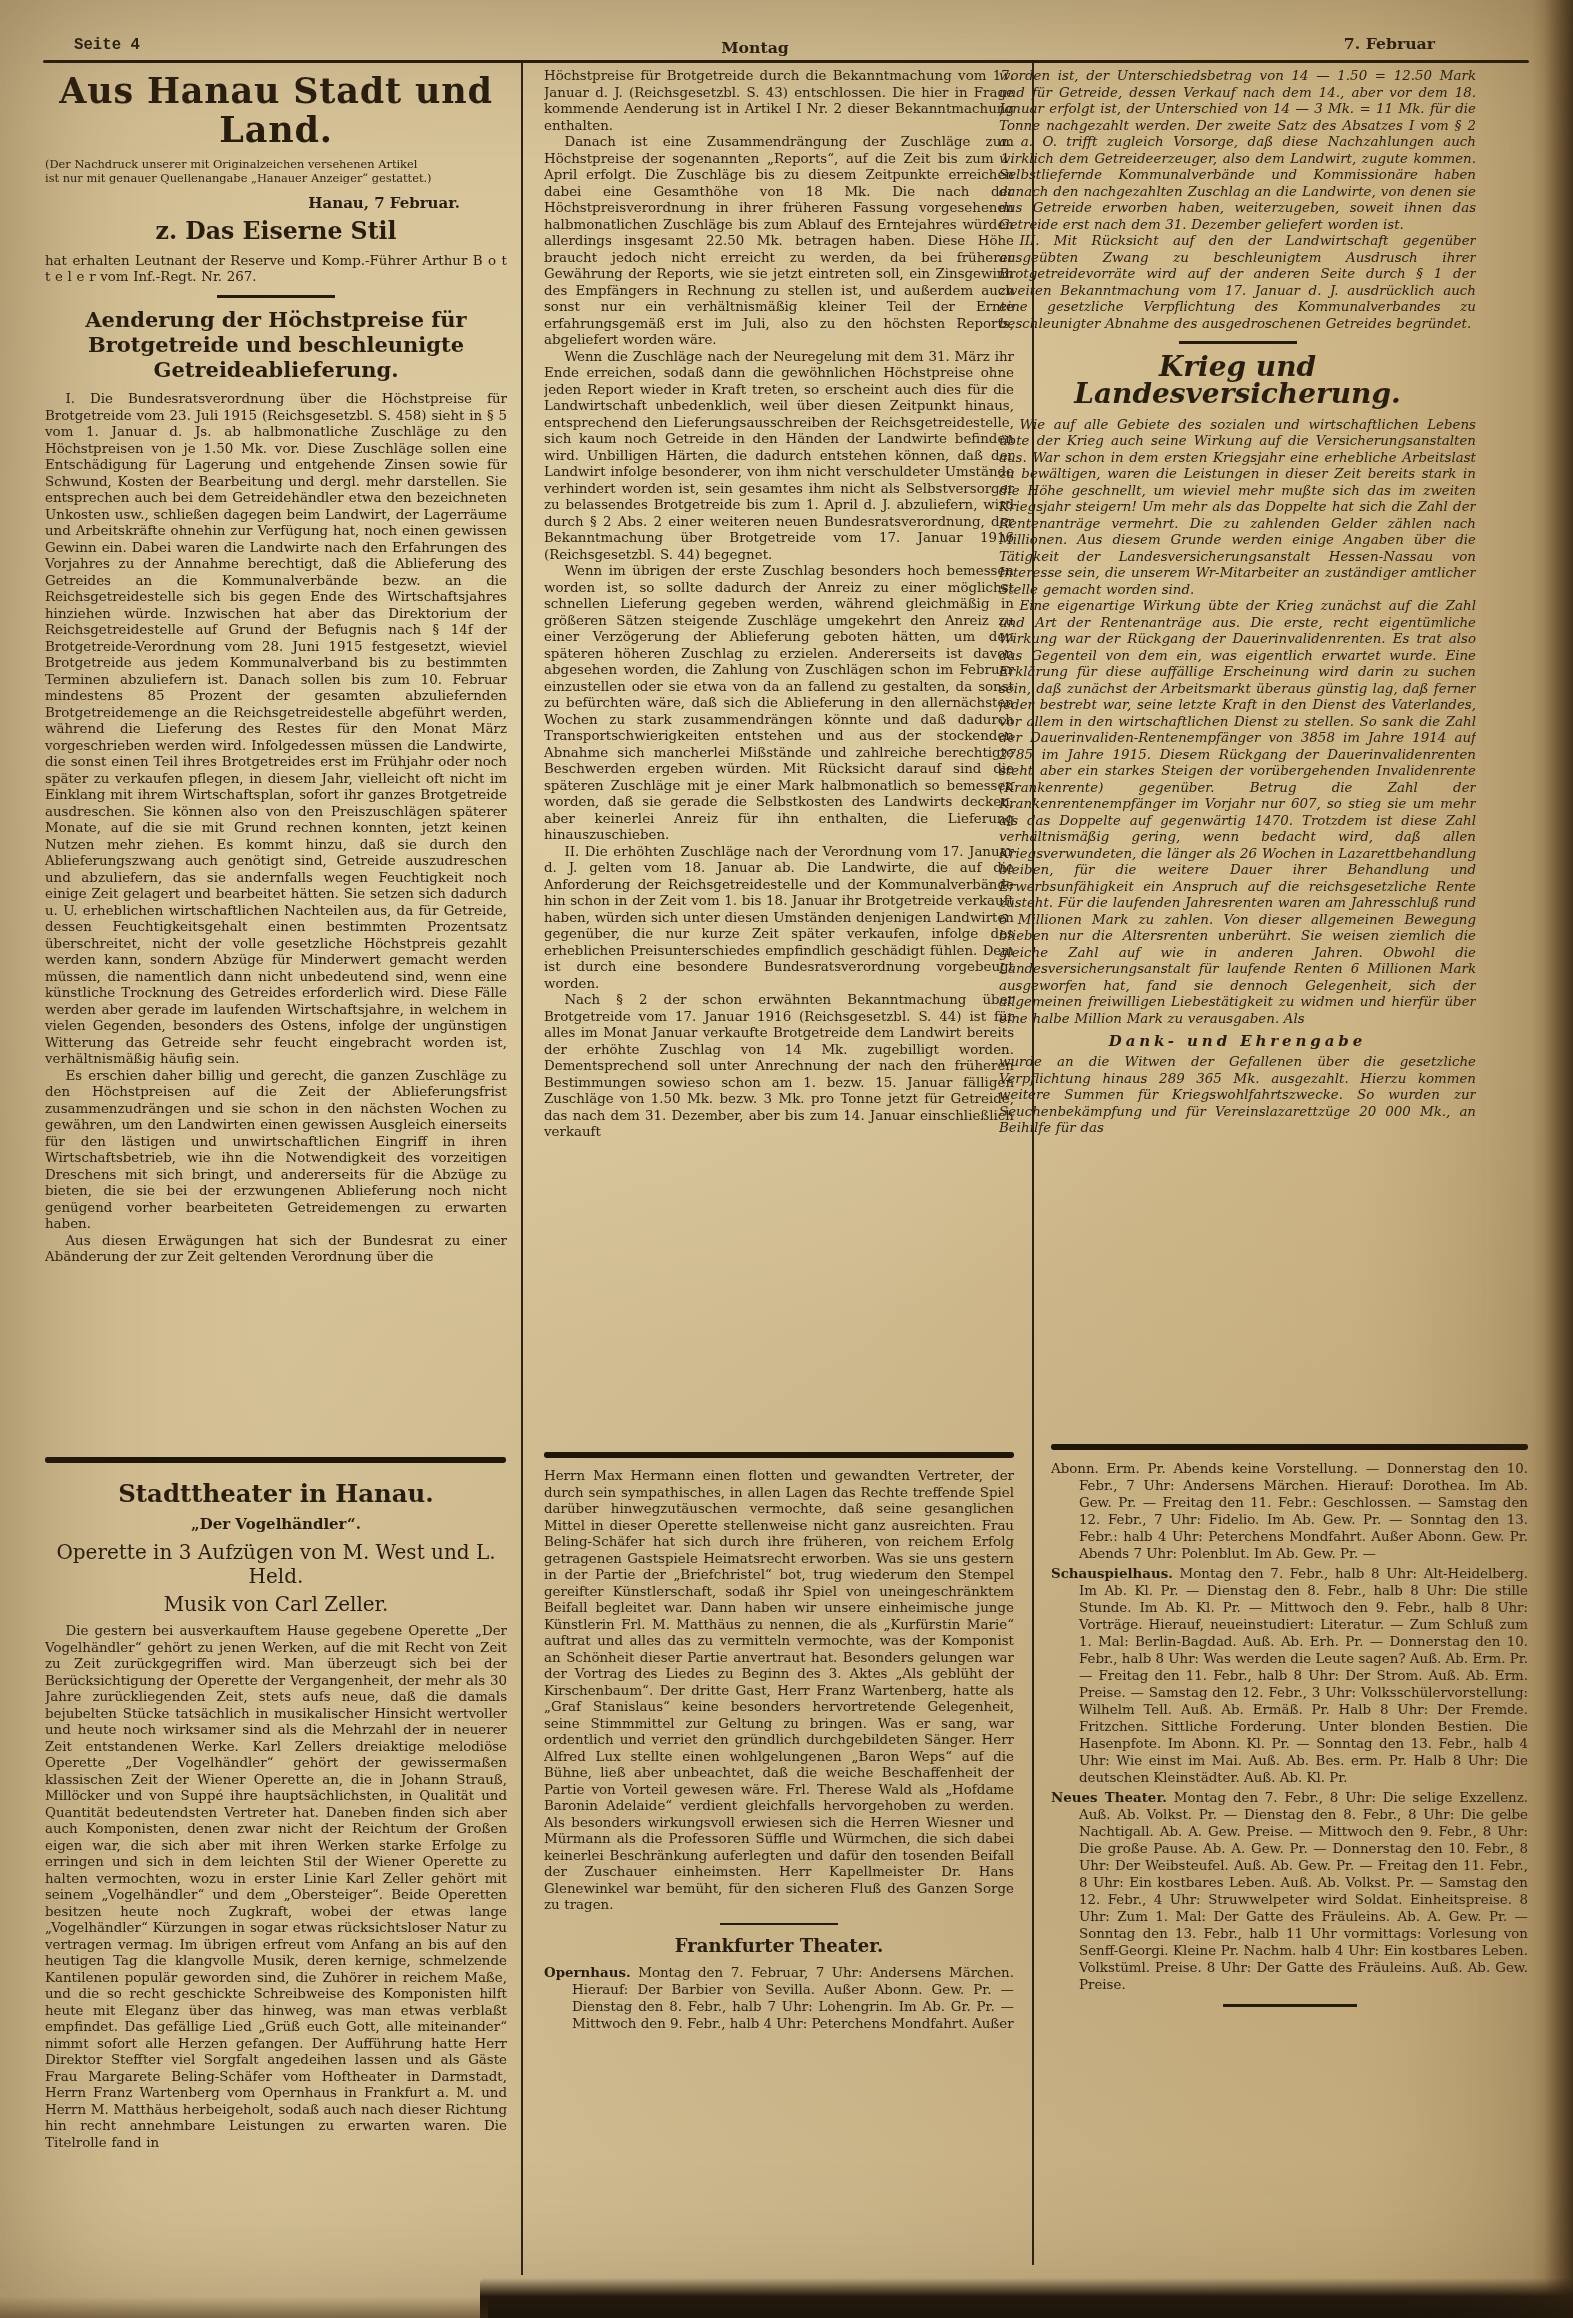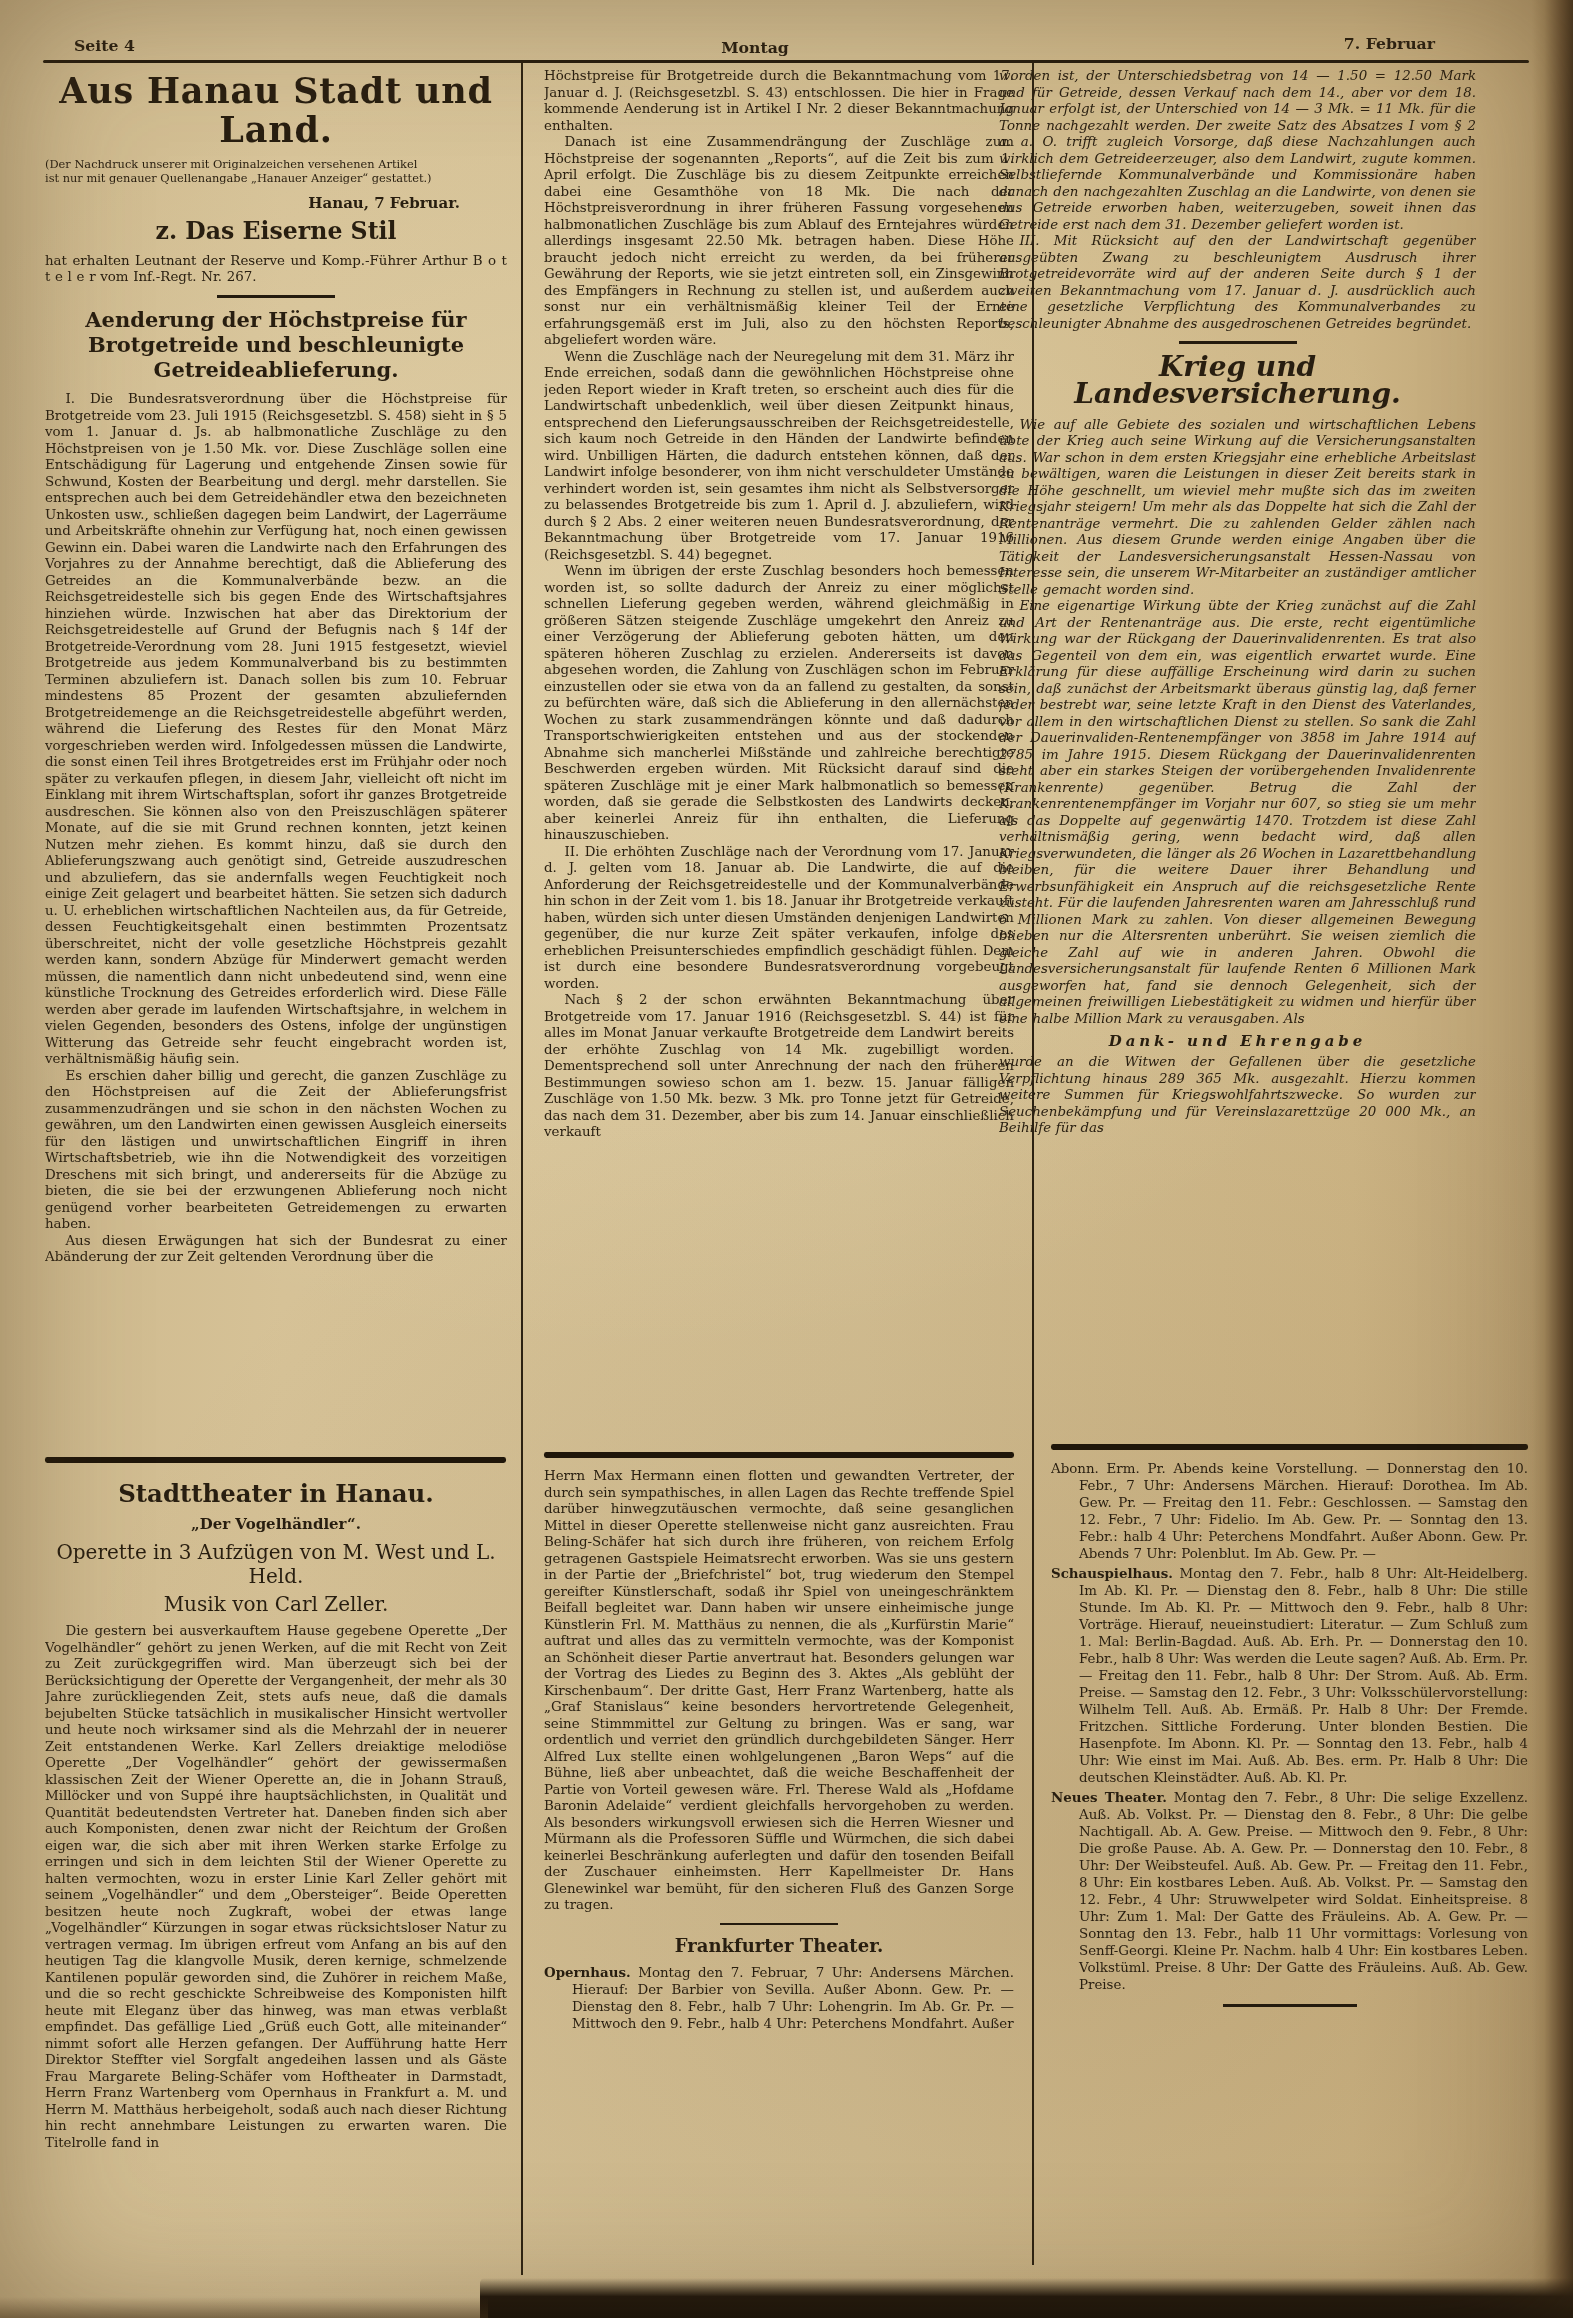--- a/index.html
+++ b/index.html
@@ -22,21 +22,21 @@
   .edge-right{position:absolute;top:0;right:0;width:41px;height:2319px;
     background:linear-gradient(90deg, rgba(0,0,0,0), #a98f62 30%, #6e5637 70%, #41311d 100%);}
   .edge-bottom{position:absolute;left:480px;top:2278px;width:1093px;height:41px;
     background:linear-gradient(180deg, rgba(20,14,6,0) 0%, #1b130a 45%, #0e0a05 100%);
     border-radius:4.7px 0 0 0;}
   .edge-bottom-left{position:absolute;left:0;top:2297px;width:488px;height:22px;
     background:linear-gradient(180deg, rgba(90,66,34,0), rgba(62,45,22,.55));}
 
   
   .hdr{position:absolute;top:36px;left:43px;width:1486px;height:20.4px;font-weight:bold;font-size:15.7px;}
-  .hdr .pn{position:absolute;left:31px;top:0;}
+  .hdr .pn{position:absolute;left:31px;top:0;font-family:Liberation Mono, monospace;}
   .hdr .day{position:absolute;left:476px;width:472px;top:1.6px;text-align:center;}
   .hdr .date{position:absolute;right:94px;top:-1.6px;}
   .top-rule{position:absolute;left:43px;top:60px;width:1486px;height:3.1px;background:#241b0e;border-radius:1.6px;}
 
   .vrule{position:absolute;width:1.6px;background:#2c2212;}
   .v1{left:521px;top:63px;height:2212px;}
   .v2{left:1032px;top:63px;height:2202px;}
 
   
   .col{position:absolute;overflow:hidden;text-align:justify;}

